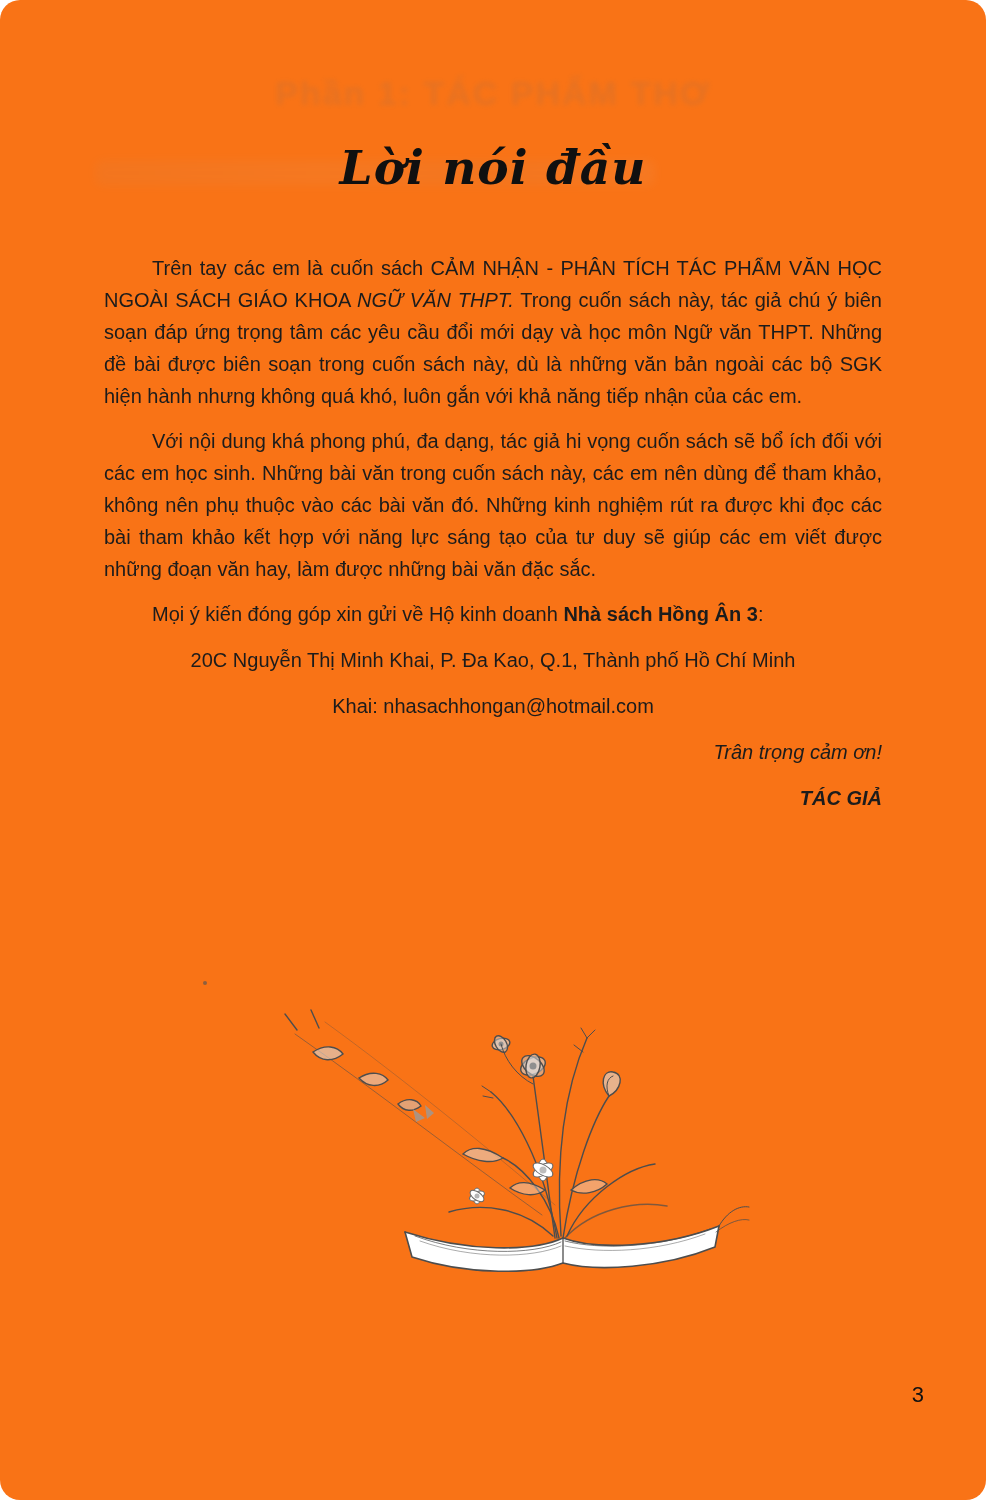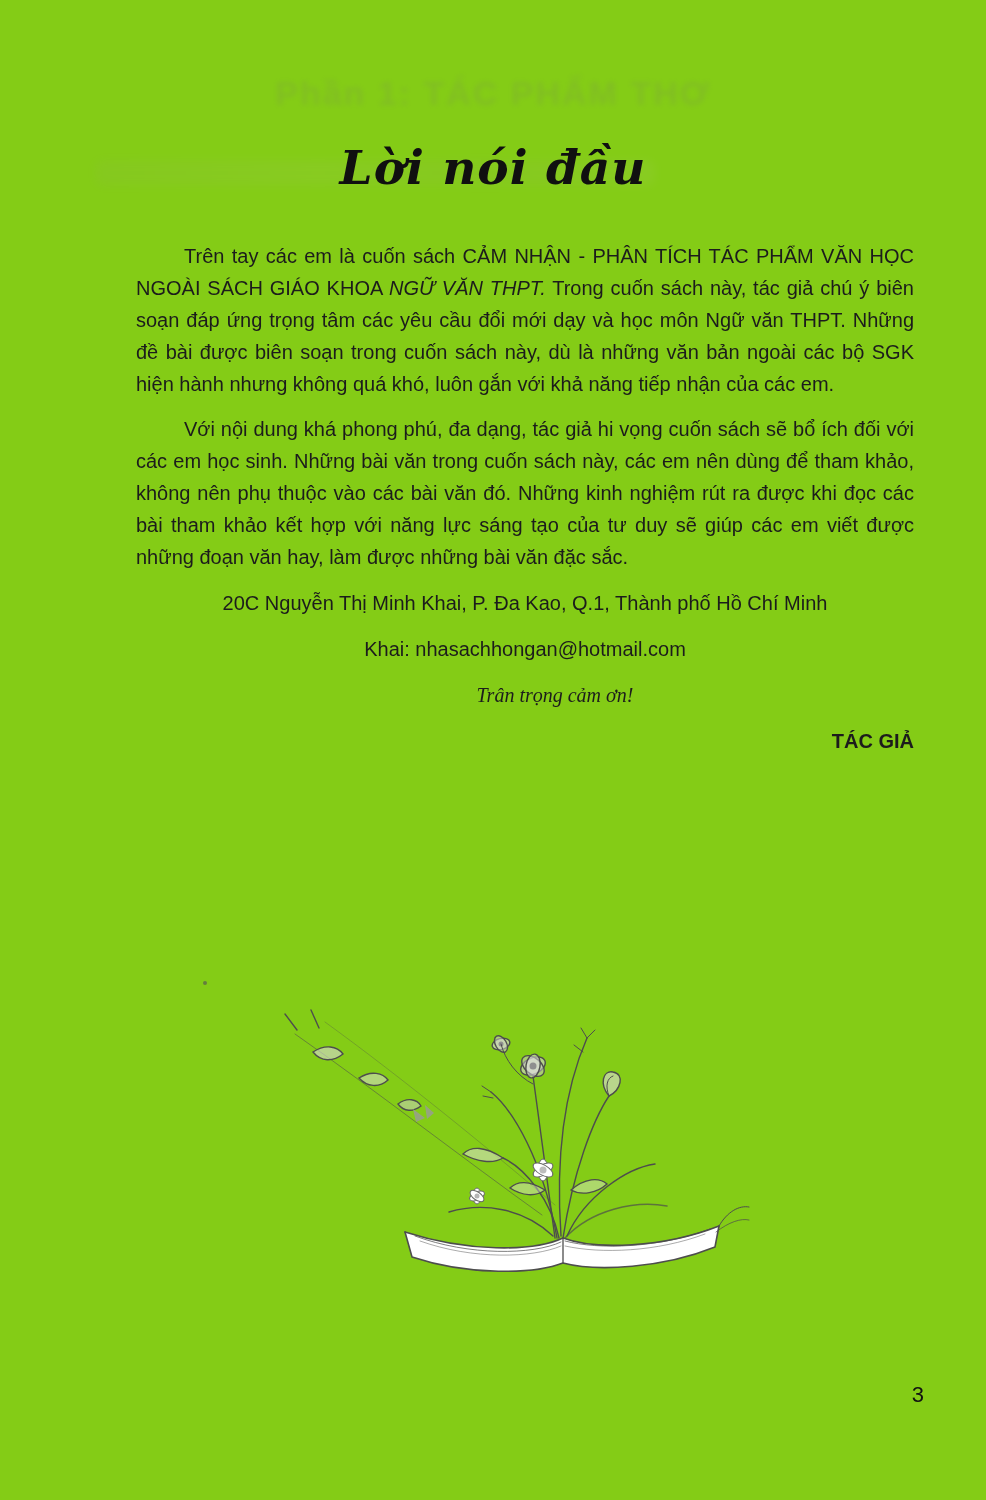--- a/index.html
+++ b/index.html
@@ -1,51 +1,51 @@
 <!DOCTYPE html>
 <html><head>
 <meta charset="utf-8">
 <style>
   * { margin:0; padding:0; box-sizing:border-box; }
   html,body { background:#ffffff; }
   body {
     width:986px; height:1500px; position:relative; overflow:hidden;
     font-family:"Liberation Sans", sans-serif; color:#1c1c1c;
   }
-  .page { position:absolute; inset:0; background:#84cc16; }
+  .page { position:absolute; inset:0; background:#f97316;border-radius:20px; }
 
   
   .ghost-header {
     position:absolute; top:74px; left:0; right:0; text-align:center;
     font-size:34px; font-weight:bold; letter-spacing:2px;
     color:#6f6f6f; opacity:0.14; filter:blur(2.5px);
   }
   .ghost-smudge {
     position:absolute; top:160px; left:95px; width:560px; height:26px;
     background:linear-gradient(90deg,#9a9a9a,#c5c5c5 40%,#9f9f9f 70%,#d0d0d0);
     opacity:0.06; filter:blur(5px); border-radius:8px;
   }
 
   .title {
     position:absolute; top:140px; left:0; right:0; text-align:center;
     font-family:"DejaVu Serif", serif; font-style:italic; font-weight:bold;
     font-size:47px; color:#101010; letter-spacing:1px;
   }
 
   .body-text {
-    position:absolute; top:240px; left:104px; width:778px;
-    font-size:20px; line-height:32px; text-align:justify;margin-left:32px;
+    position:absolute; top:252px; left:104px; width:778px;
+    font-size:20px; line-height:32px; text-align:justify;
   }
   p.para { text-indent:48px; margin-bottom:13px; }
   .b  { font-weight:bold; }
   .caps { }
   .it { font-style:italic; }
   p.center { text-align:center; text-indent:0; margin:14px 0 14px 0; }
-  p.closing { text-align:center; text-indent:60px; font-style:italic; margin-top:10px;font-family:Liberation Serif, serif; }
-  p.author  { text-align:right; font-weight:bold; margin-top:14px; }
+  p.closing { text-align:right; text-indent:60px; font-style:italic; margin-top:10px; }
+  p.author  { text-align:right; font-style:italic; font-weight:bold; margin-top:14px; }
 
   .stray-dot {
     position:absolute; left:203px; top:981px; width:4px; height:4px;
     background:#555; border-radius:50%; opacity:0.65;
   }
 
   .illustration { position:absolute; left:255px; top:1000px; }
 
   .page-number {
     position:absolute; top:1382px; right:62px;
@@ -62,20 +62,21 @@
 
   <h1 class="title">Lời nói đầu</h1>
 
   <div class="body-text">
 
     <p class="para"><span>Trên tay các em là cuốn sách </span><span class="caps">CẢM NHẬN - PHÂN TÍCH TÁC PHẨM VĂN HỌC NGOÀI SÁCH GIÁO KHOA </span><span class="it">NGỮ VĂN THPT.</span><span> Trong cuốn sách này, tác giả chú ý biên soạn đáp ứng trọng tâm các yêu cầu đổi mới dạy và học môn Ngữ văn THPT. Những đề bài được biên soạn trong cuốn sách này, dù là những văn bản ngoài các bộ SGK hiện hành nhưng không quá khó, luôn gắn với khả năng tiếp nhận của các em.</span></p>
 
     <p class="para">Với nội dung khá phong phú, đa dạng, tác giả hi vọng cuốn sách sẽ bổ ích đối với các em học sinh. Những bài văn trong cuốn sách này, các em nên dùng để tham khảo, không nên phụ thuộc vào các bài văn đó. Những kinh nghiệm rút ra được khi đọc các bài tham khảo kết hợp với năng lực sáng tạo của tư duy sẽ giúp các em viết được những đoạn văn hay, làm được những bài văn đặc sắc.</p>
 
 
+    <p class="para"><span>Mọi ý kiến đóng góp xin gửi về Hộ kinh doanh </span><span class="b">Nhà sách Hồng Ân 3</span><span>:</span></p>
 
     <p class="center">20C Nguyễn Thị Minh Khai, P. Đa Kao, Q.1, Thành phố Hồ Chí Minh</p>
 
     <p class="center">Khai: nhasachhongan@hotmail.com</p>
 
     <p class="closing">Trân trọng cảm ơn!</p>
 
     <p class="author">TÁC GIẢ</p>
 
   </div>

